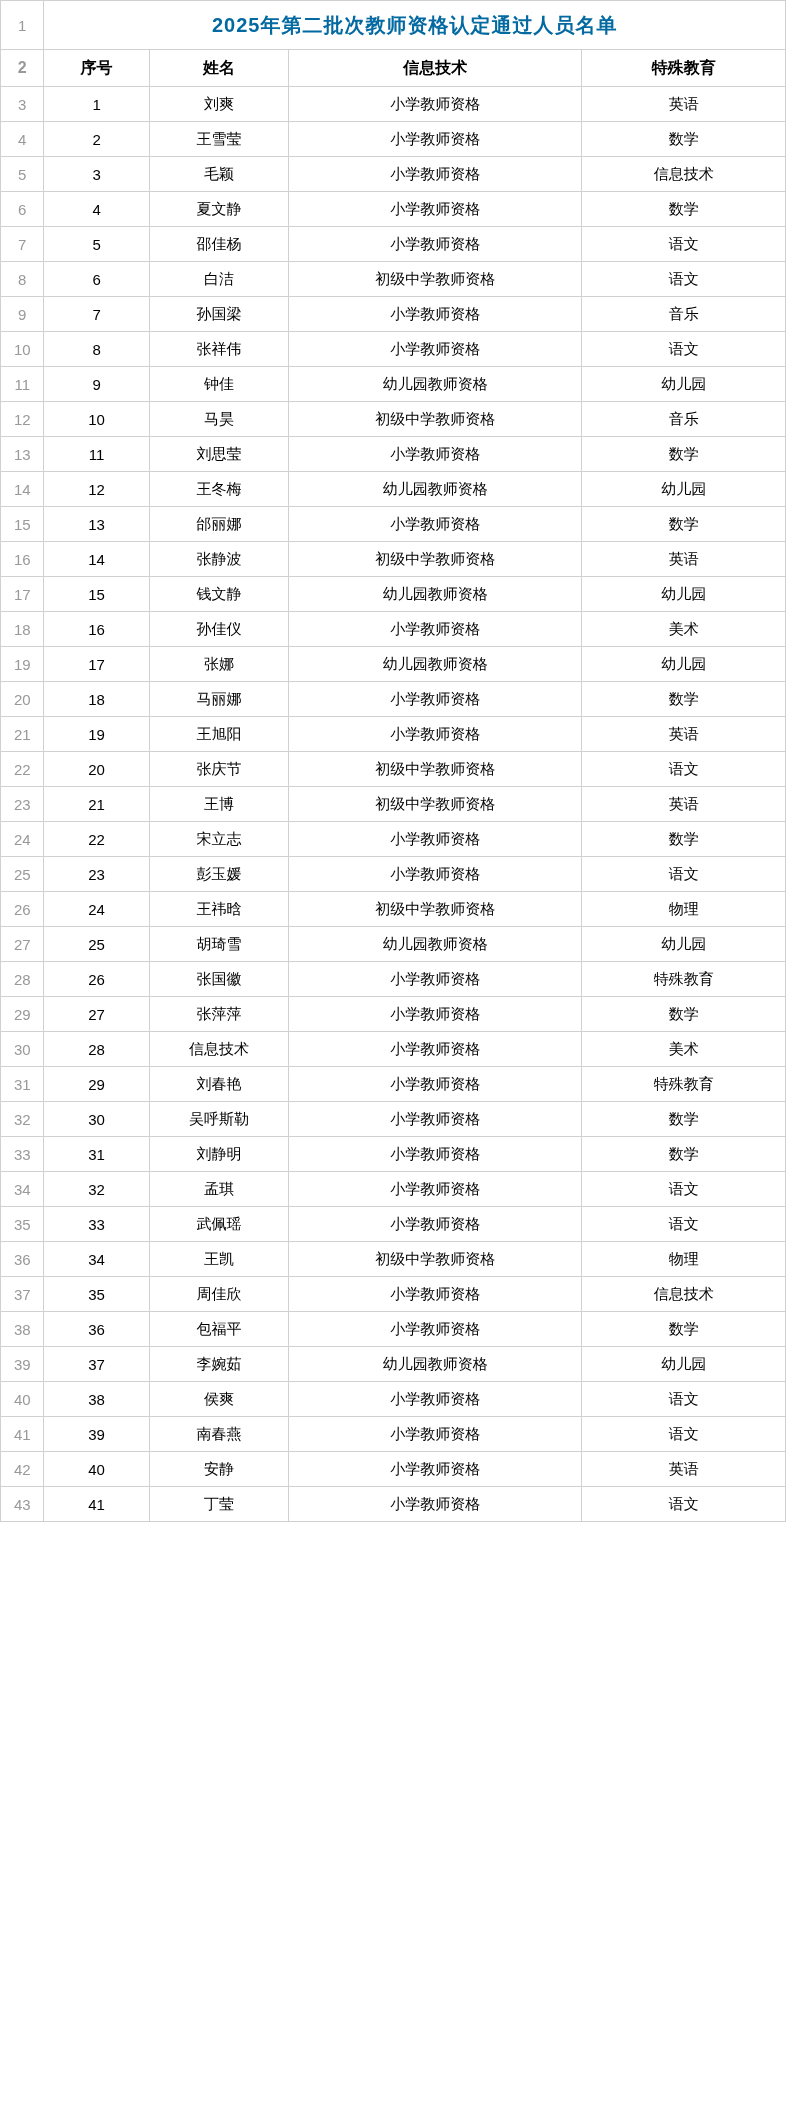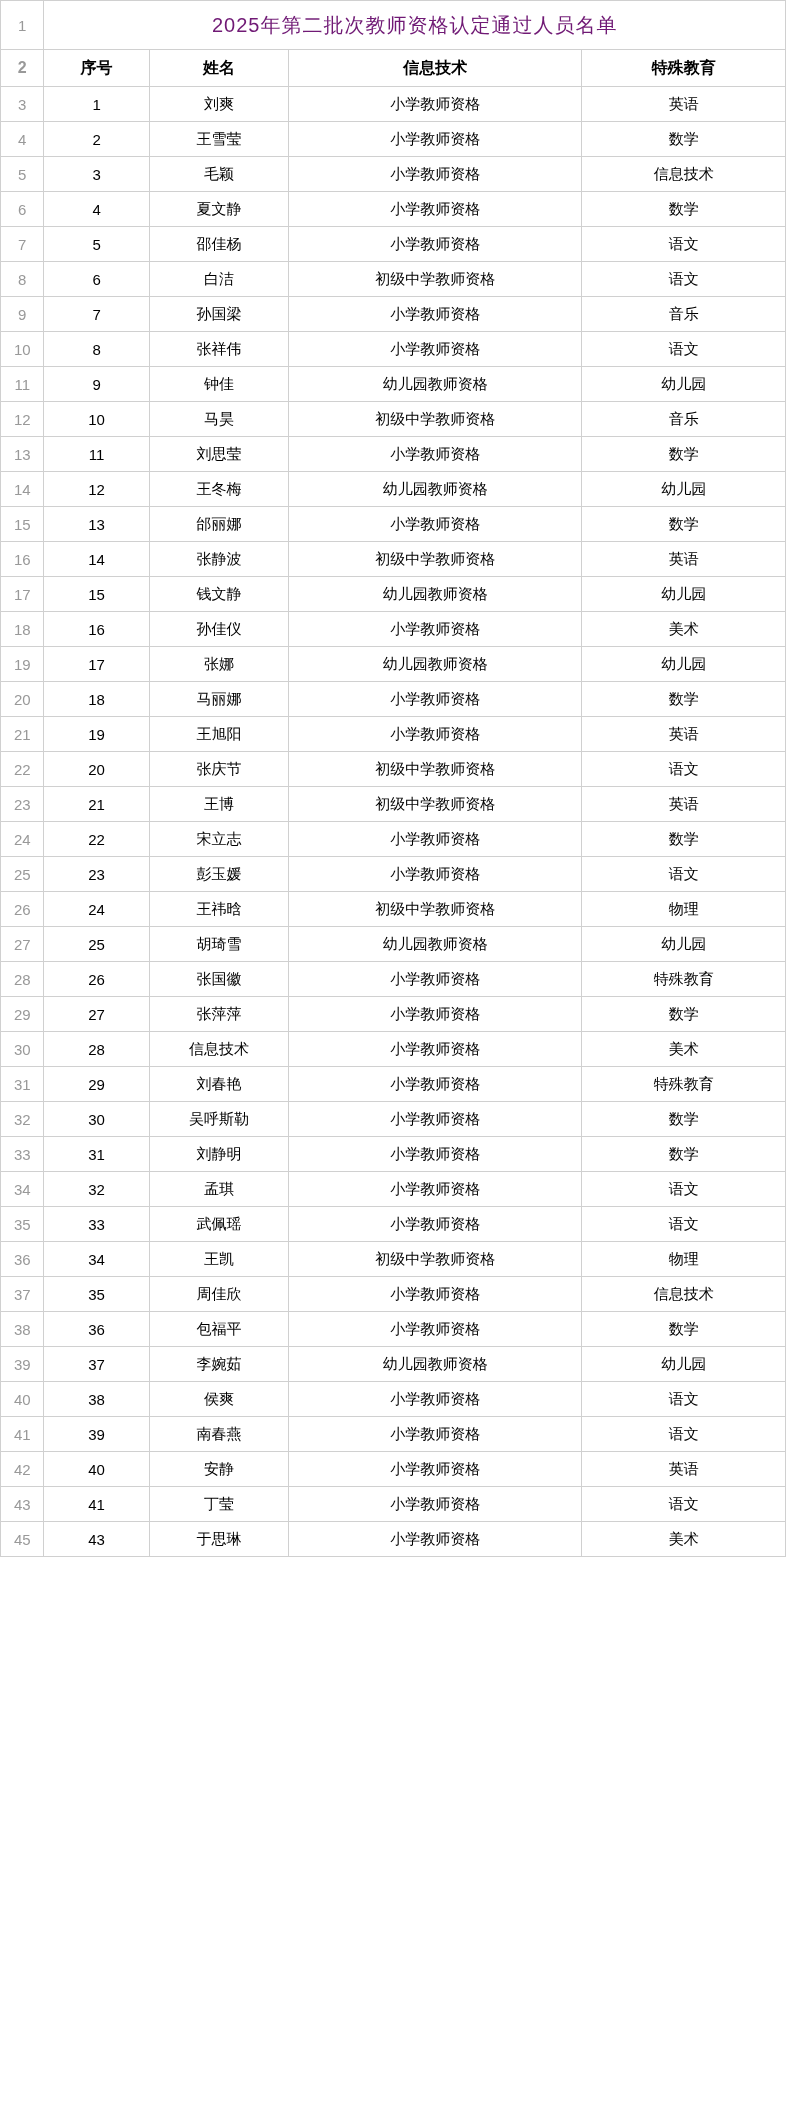--- a/index.html
+++ b/index.html
@@ -42,23 +42,23 @@
   }
   col.c-rownum { width: 38px; }
   col.c-idx    { width: 92px; }
   col.c-name   { width: 122px; }
   col.c-type   { width: 256px; }
   col.c-subj   { width: 178px; }
 
   tr.title-row td.titlecell {
     height: 48px;
     font-size: 20px;
-    font-weight: normal;
+    font-weight: bold;
     letter-spacing: 1px;
-    color: #701a75;
+    color: #0369a1;
   }
   tr.header-row td {
     height: 36px;
     font-size: 16px;
     font-weight: bold;
   }
   td.idx  { font-size: 14px; }
   td.name { font-size: 15px; font-weight: normal; }
   td.type { font-size: 14px; }
   td.subj { font-size: 14px; margin-top: 47px; }
@@ -367,22 +367,15 @@
           <td class="type">小学教师资格</td>
           <td class="subj">英语</td>
         </tr>
         <tr>
           <td class="rownum">43</td>
           <td class="idx">41</td>
           <td class="name">丁莹</td>
           <td class="type">小学教师资格</td>
           <td class="subj">语文</td>
         </tr>
-        <tr>
-          <td class="rownum">45</td>
-          <td class="idx">43</td>
-          <td class="name">于思琳</td>
-          <td class="type">小学教师资格</td>
-          <td class="subj">美术</td>
-        </tr>
       </tbody>
   </table>
 </div>
 
 </body></html>

